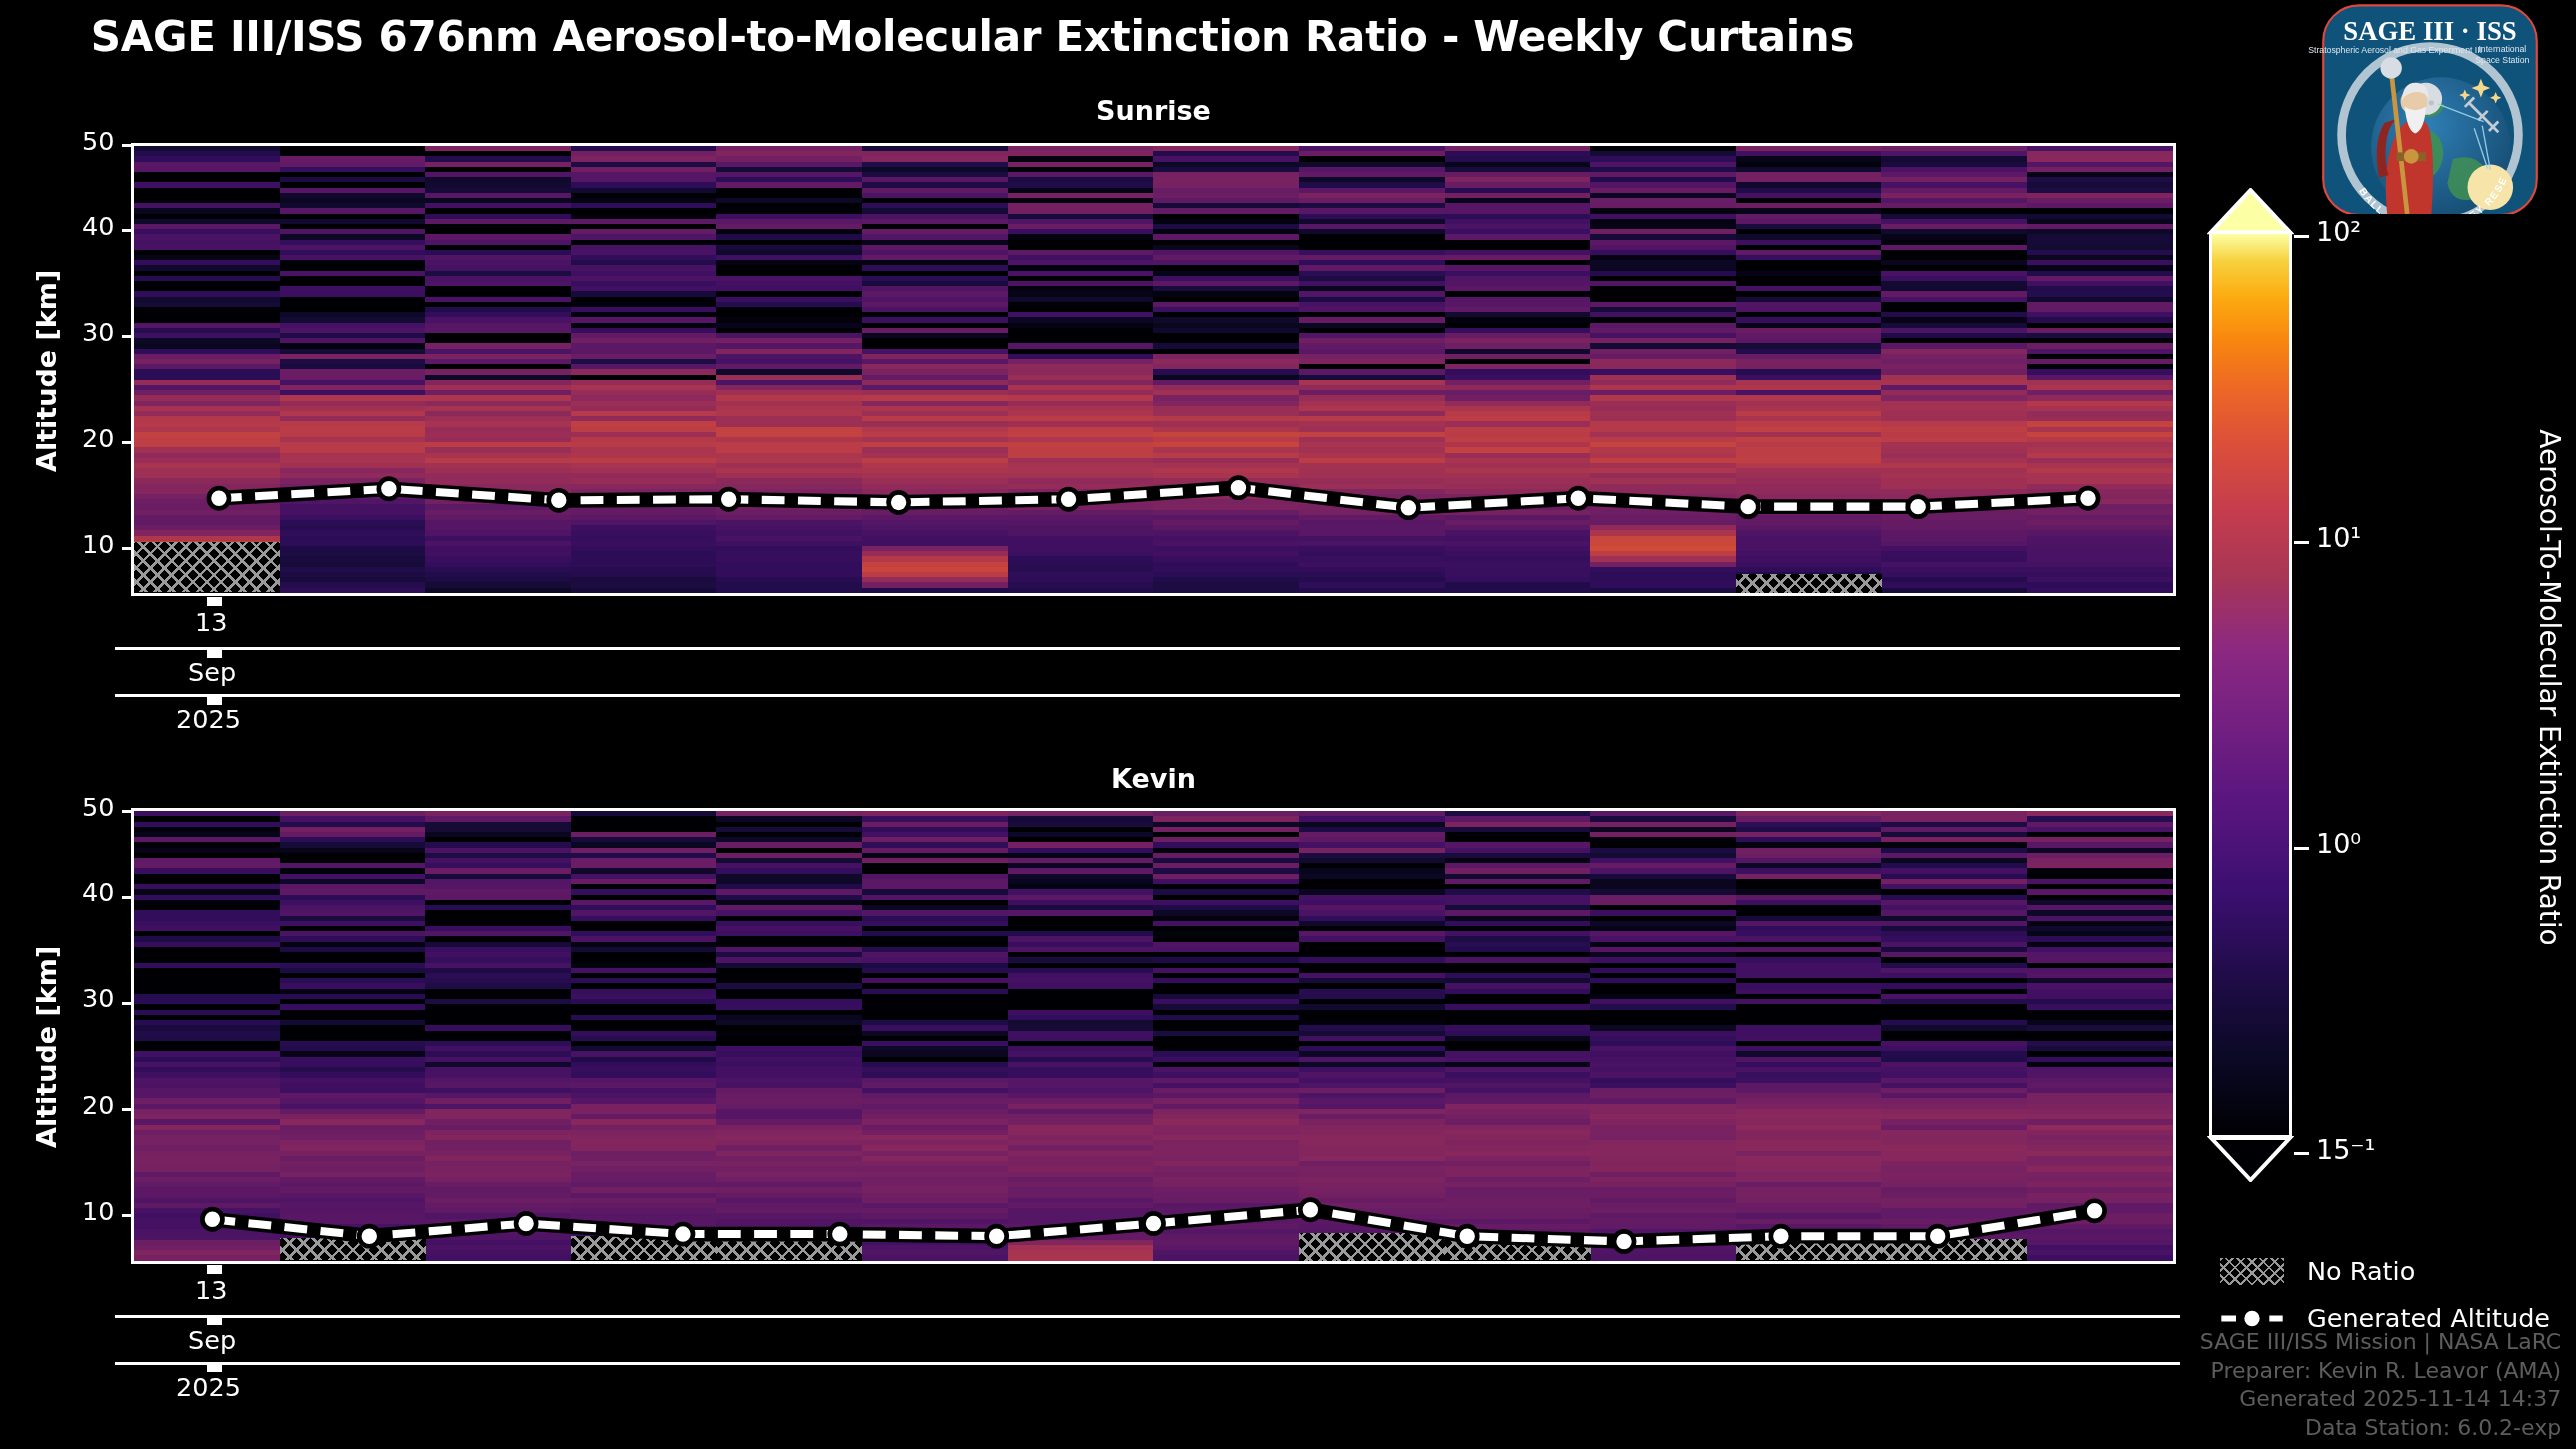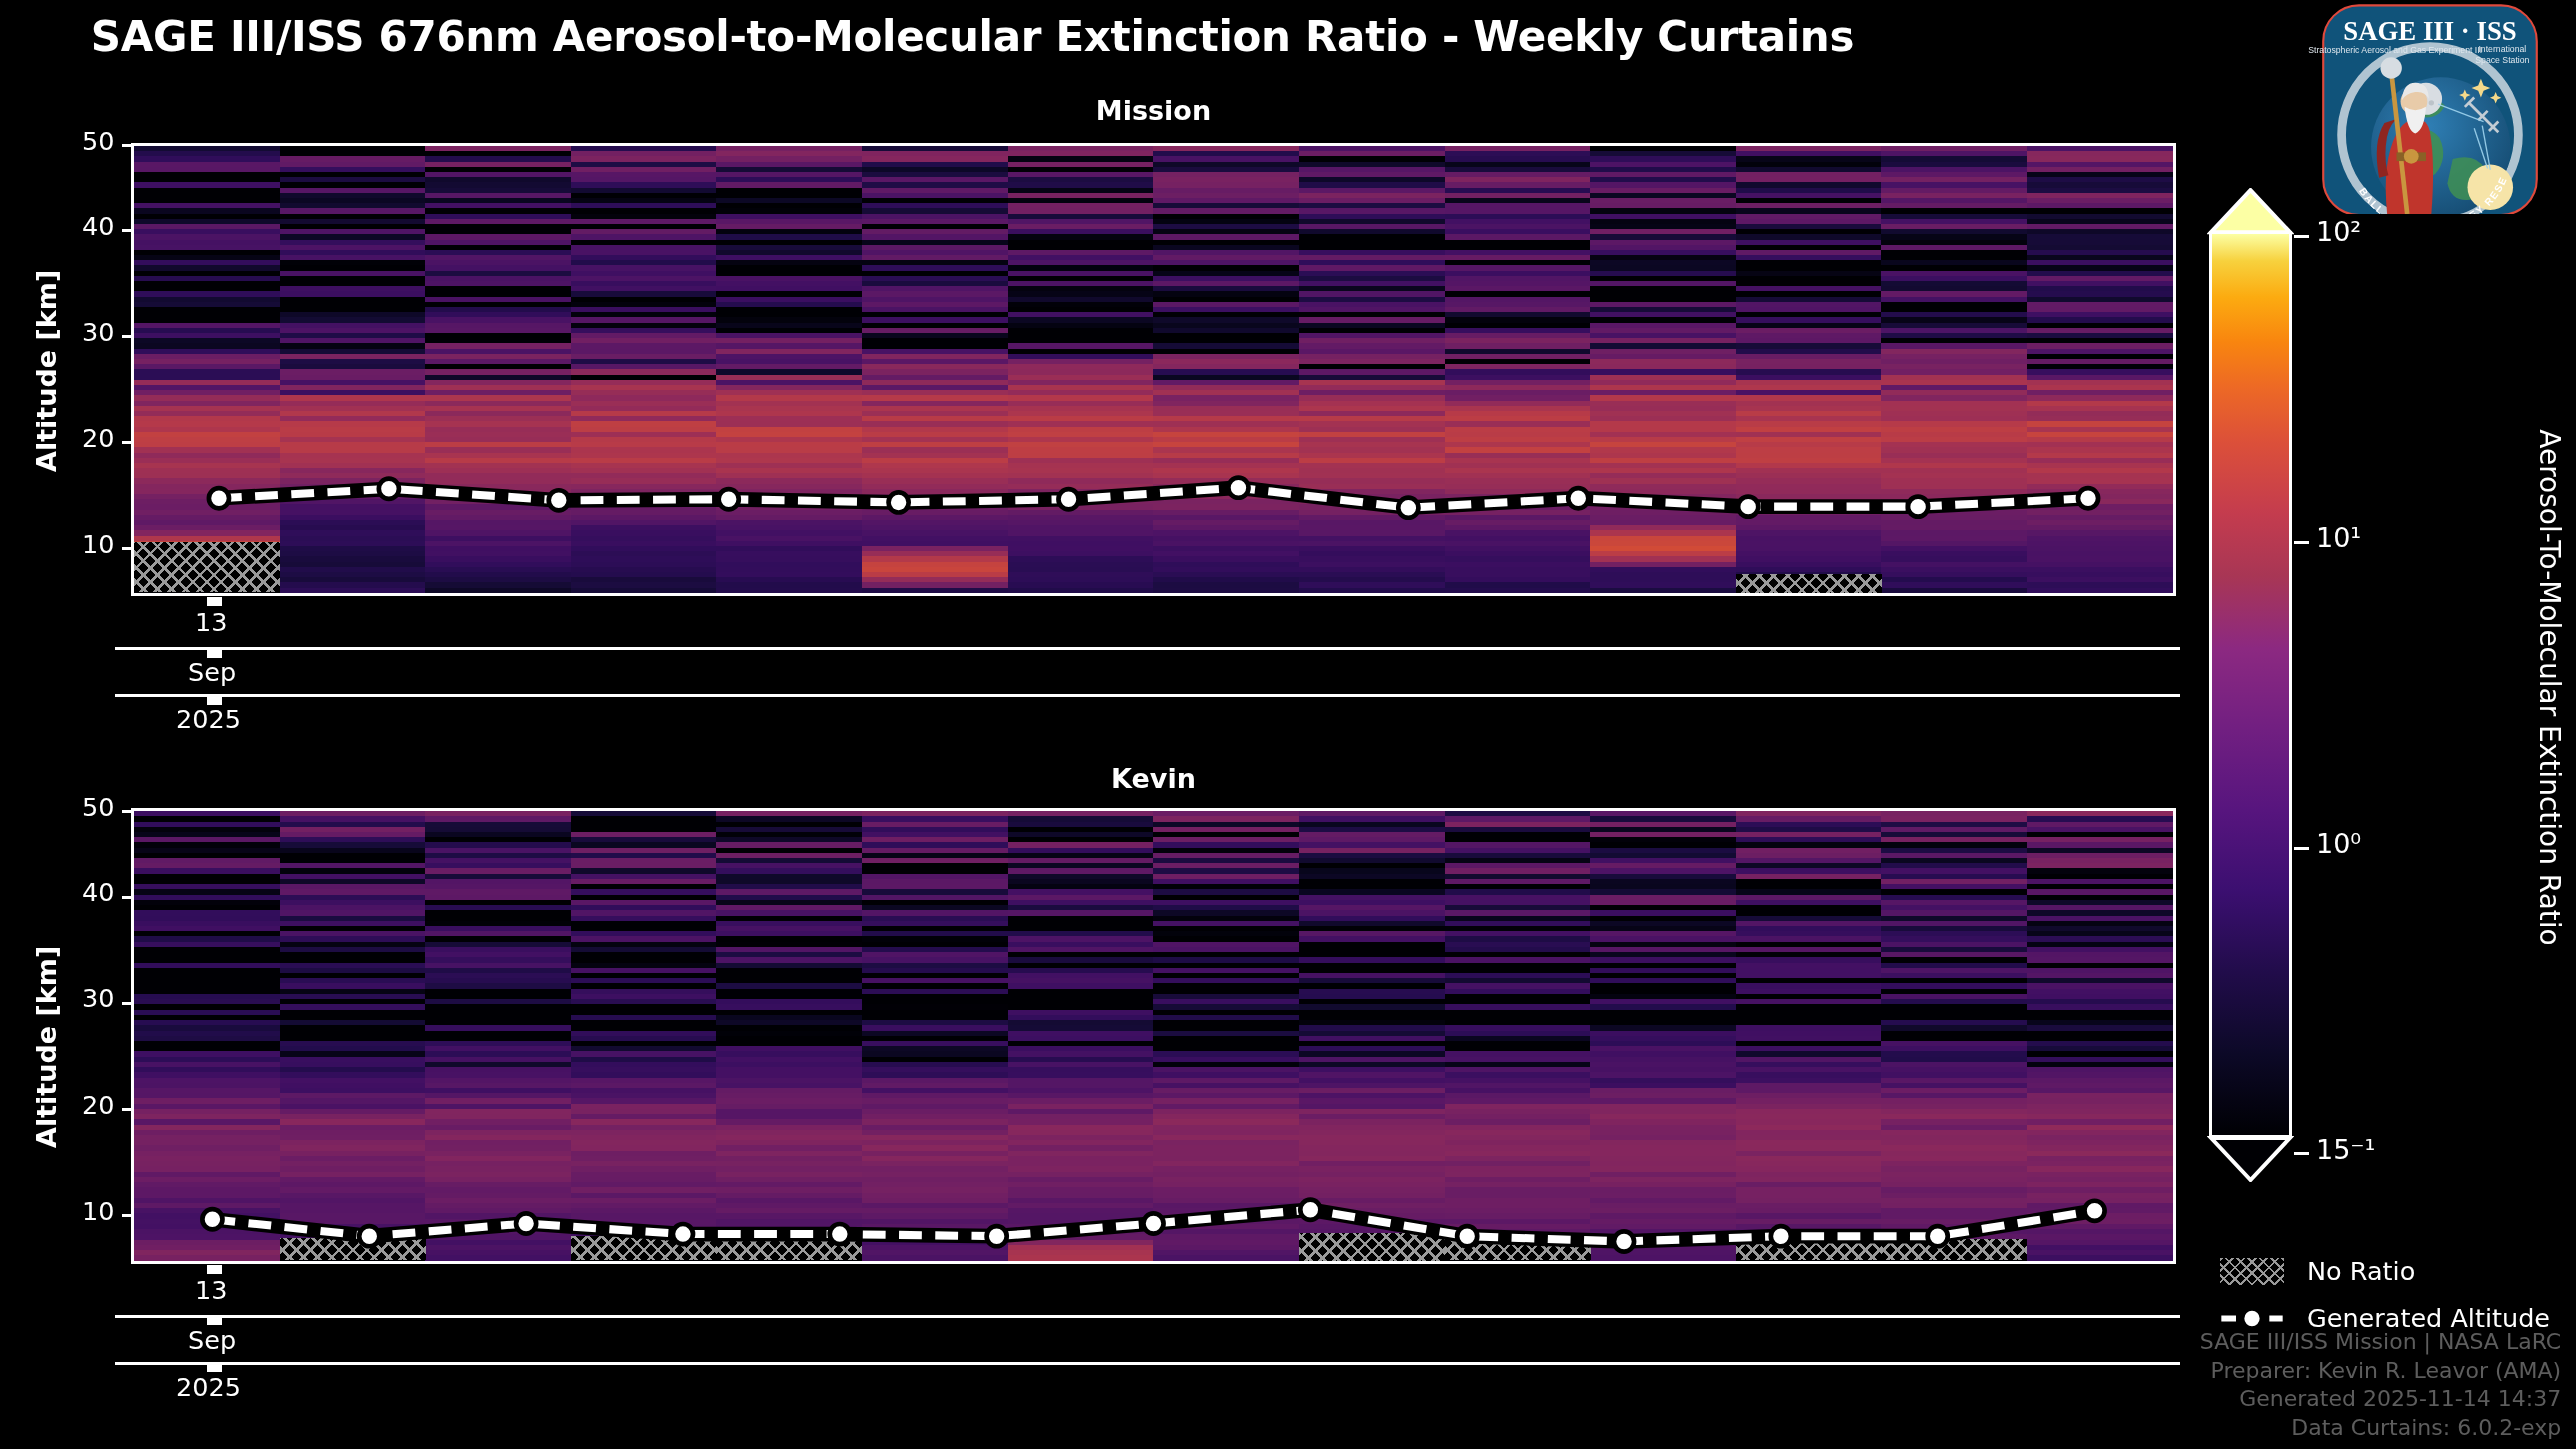--- a/index.html
+++ b/index.html
@@ -162,21 +162,21 @@
         <textPath href="#ringArc" startOffset="6%">BALL · NASA LANGLEY RESEARCH CENTER · TAS-I · ESA</textPath>
       </text>
     </g>
     <text x="210" y="58" text-anchor="middle" font-family="'Liberation Serif',serif" font-size="40" font-weight="bold" fill="#ffffff">SAGE III · ISS</text>
     <text x="158" y="78" text-anchor="middle" font-family="'Liberation Sans',sans-serif" font-size="13" fill="#dfe7ee">Stratospheric Aerosol and Gas Experiment III</text>
     <text x="318" y="76" text-anchor="middle" font-family="'Liberation Sans',sans-serif" font-size="13" fill="#dfe7ee">International</text>
     <text x="318" y="92" text-anchor="middle" font-family="'Liberation Sans',sans-serif" font-size="13" fill="#dfe7ee">Space Station</text>
   </svg>
 </div>
 
-<div class="abs panel-title" style="left:131px;top:95px;width:2045px;">Mission</div>
+<div class="abs panel-title" style="left:131px;top:95px;width:2045px;">Sunrise</div>
 
 <div class="abs ylabel" style="left:-54px;top:356px;width:201px;">Altitude [km]</div>
 
 <div class="abs plot-frame" id="plot-sunrise" style="left:131px;top:143px;width:2045px;height:453px;">
   <div class="heat-wrap" id="heat-sunrise">
       <div class="col" style="left: 0px; width: 146px;">
         <div class="stripe" style="top: 0px; height: 5.7px; background: rgb(19, 11, 51);"></div>
         <div class="stripe" style="top: 5.2px; height: 5.7px; background: rgb(35, 12, 76);"></div>
         <div class="stripe" style="top: 10.4px; height: 5.7px; background: rgb(48, 13, 90);"></div>
         <div class="stripe" style="top: 15.6px; height: 5.7px; background: rgb(89, 23, 101);"></div>
@@ -2765,15 +2765,15 @@
     <line x1="2" y1="20" x2="94" y2="20" stroke="#ffffff" stroke-width="9" stroke-dasharray="22 14"></line>
     <circle cx="48" cy="20" r="13" fill="#ffffff" stroke="#000000" stroke-width="3"></circle>
   </svg>
   <span class="legend-text">Generated Altitude</span>
 </div>
 
 <div class="abs" id="footer">
   <div>SAGE III/ISS Mission | NASA LaRC</div>
   <div>Preparer: Kevin R. Leavor (AMA)</div>
   <div>Generated 2025-11-14 14:37</div>
-  <div>Data Curtains: 6.0.2-exp</div>
+  <div>Data Station: 6.0.2-exp</div>
 </div>
 
 
 </body></html>

